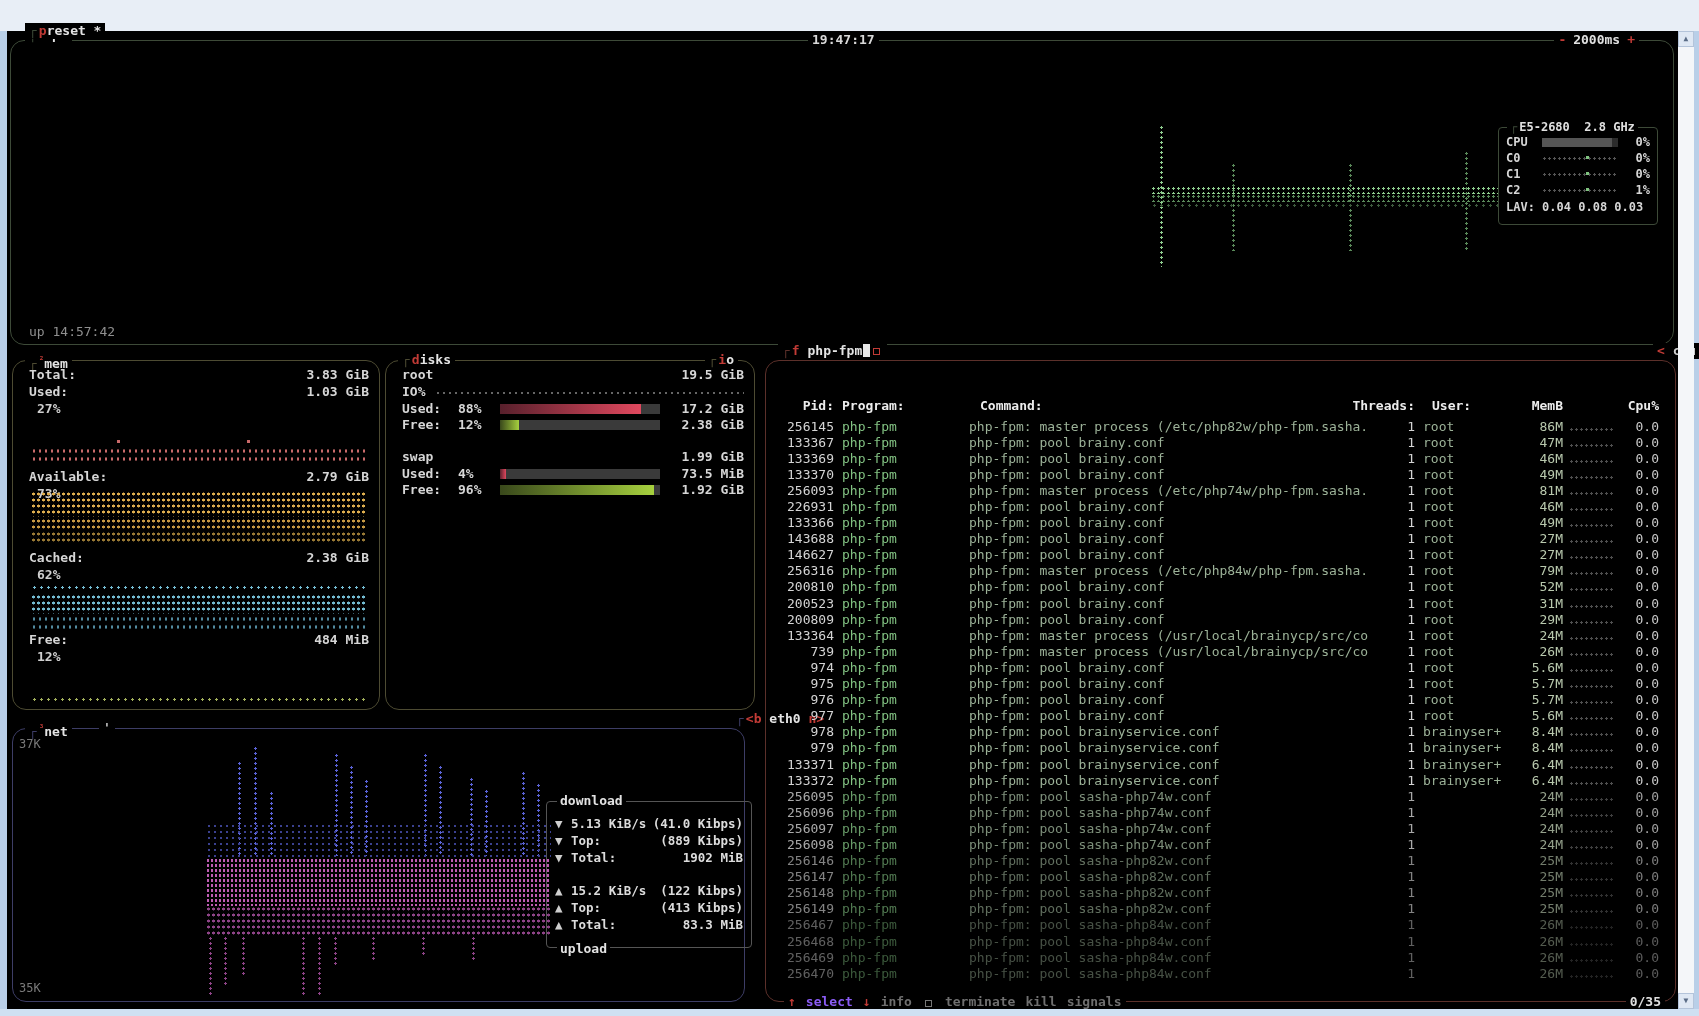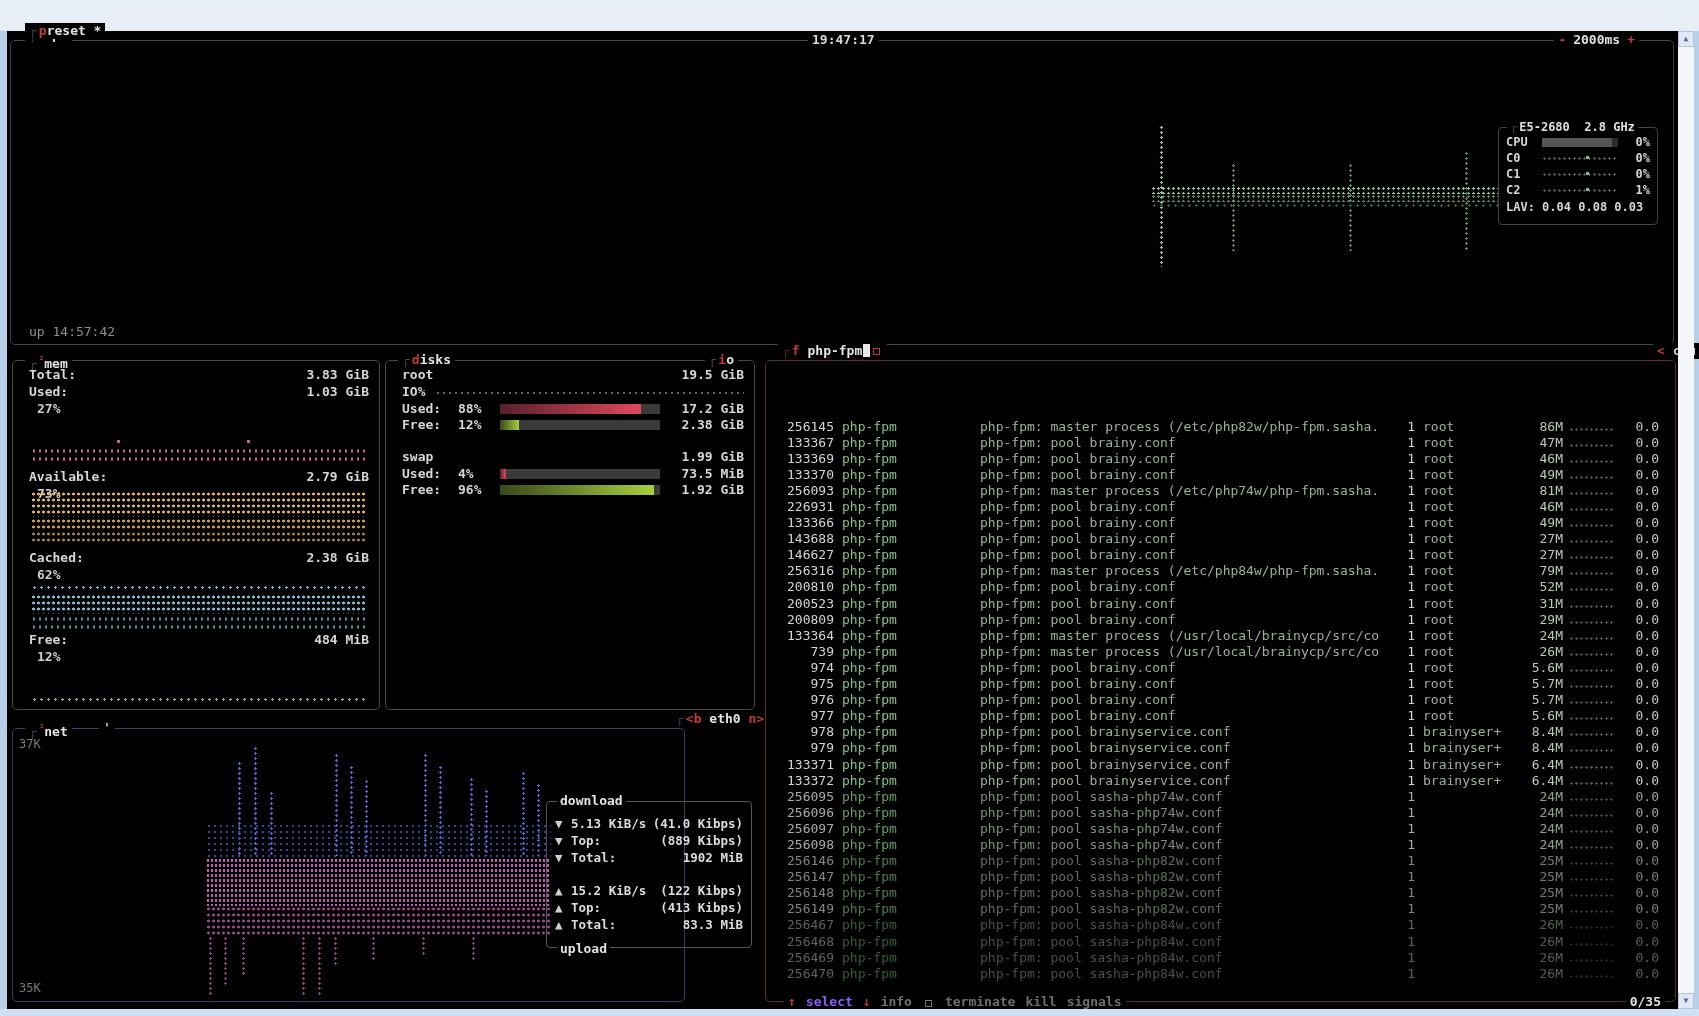--- a/index.html
+++ b/index.html
@@ -35,25 +35,25 @@
   .frame-left{position:absolute;left:0;top:31px;width:7px;height:985px;background:#b9cfe8}
   .frame-right{position:absolute;right:0;top:31px;width:5px;height:985px;background:#b9cfe8}
   .frame-bottom{position:absolute;left:0;top:1009px;width:1699px;height:7px;background:#cfe0f2}
   .scrollbar{position:absolute;left:1678px;top:31px;width:16px;height:978px;background:#f4f6f9}
   .sb-btn{position:absolute;left:0;width:16px;height:16px;background:#dfe8f4;border:1px solid #b4c4da;
     color:#5a6c86;font-size:8px;line-height:14px;text-align:center}
   .sb-btn.down{bottom:0}
   .term{position:absolute;left:7px;top:31px;width:1671px;height:978px;background:var(--background)}
 
   
-  .bbox{position:absolute;border:1px solid;border-radius:5px}
+  .bbox{position:absolute;border:1px solid;border-radius:14px}
   .cpu-box{left:3px;top:9px;width:1664px;height:305px;border-color:var(--border-cpu)}
   .mem-box{left:5px;top:329px;width:368px;height:350px;border-color:var(--border-mem)}
   .disks-box{left:378px;top:329px;width:370px;height:350px;border-color:var(--border-mem)}
-  .net-box{left:5px;top:697px;width:673px;height:274px;border-color:var(--border-net)}
+  .net-box{left:5px;top:697px;width:733px;height:274px;border-color:var(--border-net)}
   .proc-box{left:758px;top:329px;width:911px;height:642px;border-color:var(--border-proc)}
 
   .btitle{position:absolute;top:-9px;background:var(--background);padding:0 4px;
     font-size:13px;font-weight:bold;color:#e4e4e4;white-space:pre;line-height:16px}
   .hk{color:var(--accent-red)}
   sup.hk{font-size:9px}
   .nub::before{content:"\250C";font-weight:normal;margin-right:2px}
   .cpu-box .nub::before{color:var(--border-cpu)}
   .mem-box .nub::before,.disks-box .nub::before{color:var(--border-mem)}
   .net-box .nub::before{color:var(--border-net)}
@@ -132,21 +132,21 @@
   .ph-prog{left:72px}
   .ph-cmd{left:210px}
   .ph-thr{left:545px;width:100px;text-align:right}
   .ph-user{left:662px}
   .ph-mem{left:713px;width:80px;text-align:right}
   .ph-cpu{left:809px;width:80px;text-align:right}
   .proc-rows{position:absolute;left:4px;top:57px;width:889px}
   .prow{height:16.1px;display:flex;align-items:center;font-size:13px;white-space:pre;overflow:hidden}
   .c-pid{width:64px;text-align:right;color:#d4d4d4}
   .c-prog{width:127px;margin-left:8px;color:var(--program-green)}
-  .c-cmd{flex:1;margin-left:11px;color:var(--command-green);overflow:hidden}
+  .c-cmd{flex:1;color:var(--command-green);overflow:hidden}
   .c-thr{width:30px;text-align:right;color:#d4d4d4}
   .c-user{width:90px;margin-left:8px;color:var(--command-green)}
   .c-mem{width:50px;text-align:right;color:#b9c9ae}
   .c-meter{width:44px;height:5px;margin-left:6px;align-self:center;margin-top:6px;
     background-image:radial-gradient(#4f4f4f 1px,transparent 1.3px);background-size:5px 5px}
   .c-cpu{width:46px;text-align:right;color:#c8c8c8}
   .proc-rows .prow:nth-child(n+24){opacity:.8}
   .proc-rows .prow:nth-child(n+28){opacity:.62}
   .proc-rows .prow:nth-child(n+32){opacity:.45}
   .proc-footer{position:absolute;bottom:-8px;left:18px;display:flex;gap:10px;background:var(--background);
@@ -383,20 +383,29 @@
         <span class="btitle nub"><span class="redbox"></span><span>proc</span></span>
         <span class="btitle nub"><span class="hk">f</span><span> </span><span>php-fpm</span><span class="cursor"></span><span class="redbox"></span></span>
       </div>
       <div class="proc-titles-r">
         <span class="btitle nub"><span>per-</span><span class="hk">c</span></span>
         <span class="btitle nub"><span class="hk">r</span><span>everse</span></span>
         <span class="btitle nub"><span>tre</span><span class="hk">e</span></span>
         <span class="btitle"><span class="hk">&lt;</span><span style="color:#cfcfcf"> cpu lazy </span></span>
       </div>
 
+      <div class="proc-header">
+        <span class="ph-pid">Pid:</span>
+        <span class="ph-prog">Program:</span>
+        <span class="ph-cmd">Command:</span>
+        <span class="ph-thr">Threads:</span>
+        <span class="ph-user">User:</span>
+        <span class="ph-mem">MemB</span>
+        <span class="ph-cpu">Cpu%</span>
+      </div>
 
       <div class="proc-rows">
   <div class="prow">
     <span class="c-pid">256145</span>
     <span class="c-prog">php-fpm</span>
     <span class="c-cmd">php-fpm: master process (/etc/php82w/php-fpm.sasha.</span>
     <span class="c-thr">1</span>
     <span class="c-user">root</span>
     <span class="c-mem">86M</span>
     <span class="c-meter"></span>

